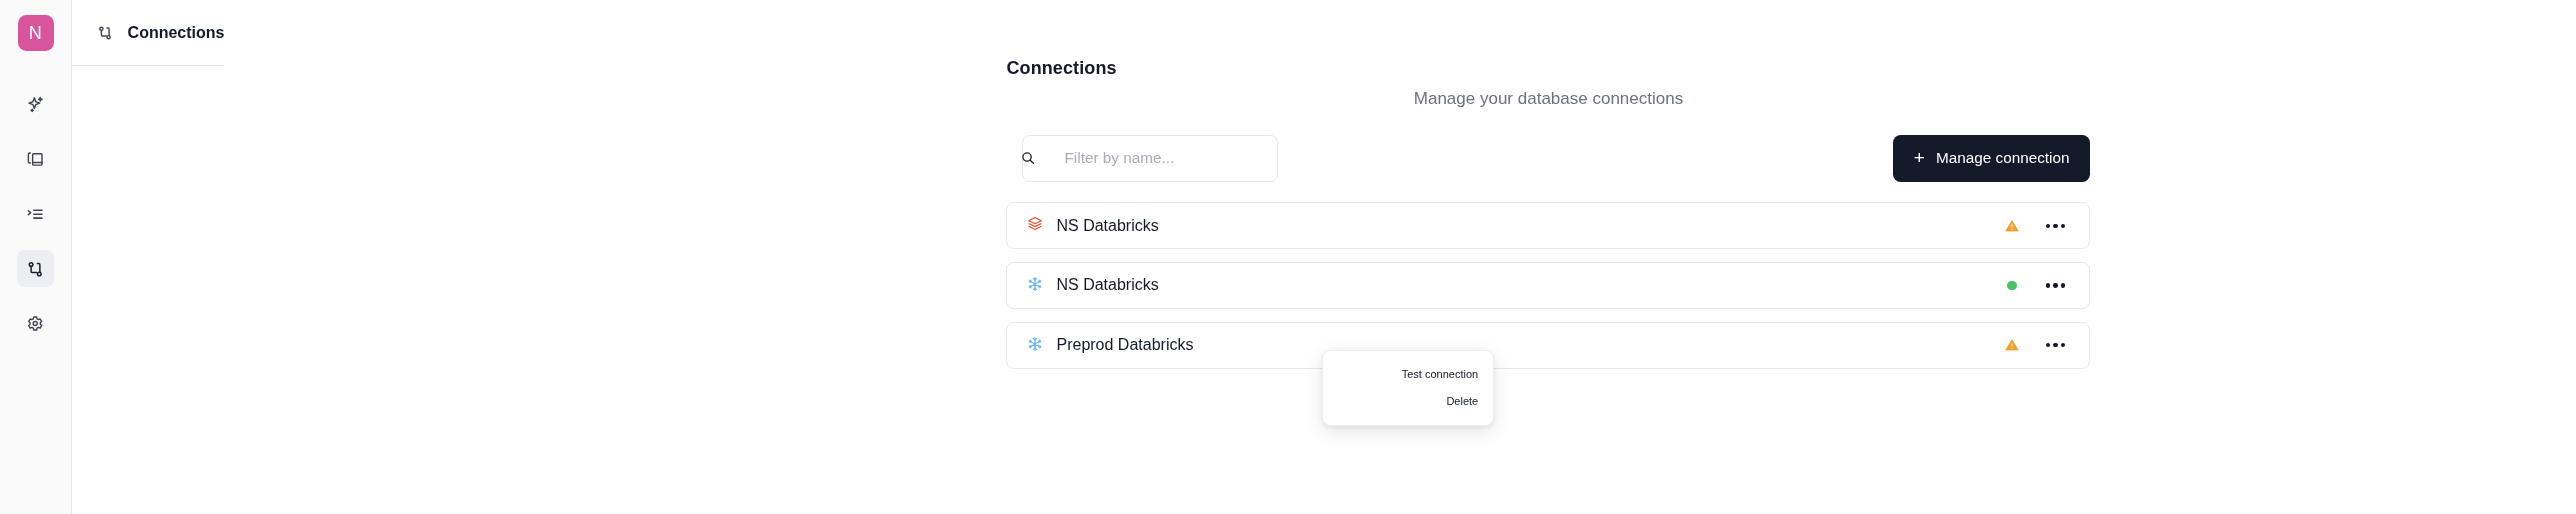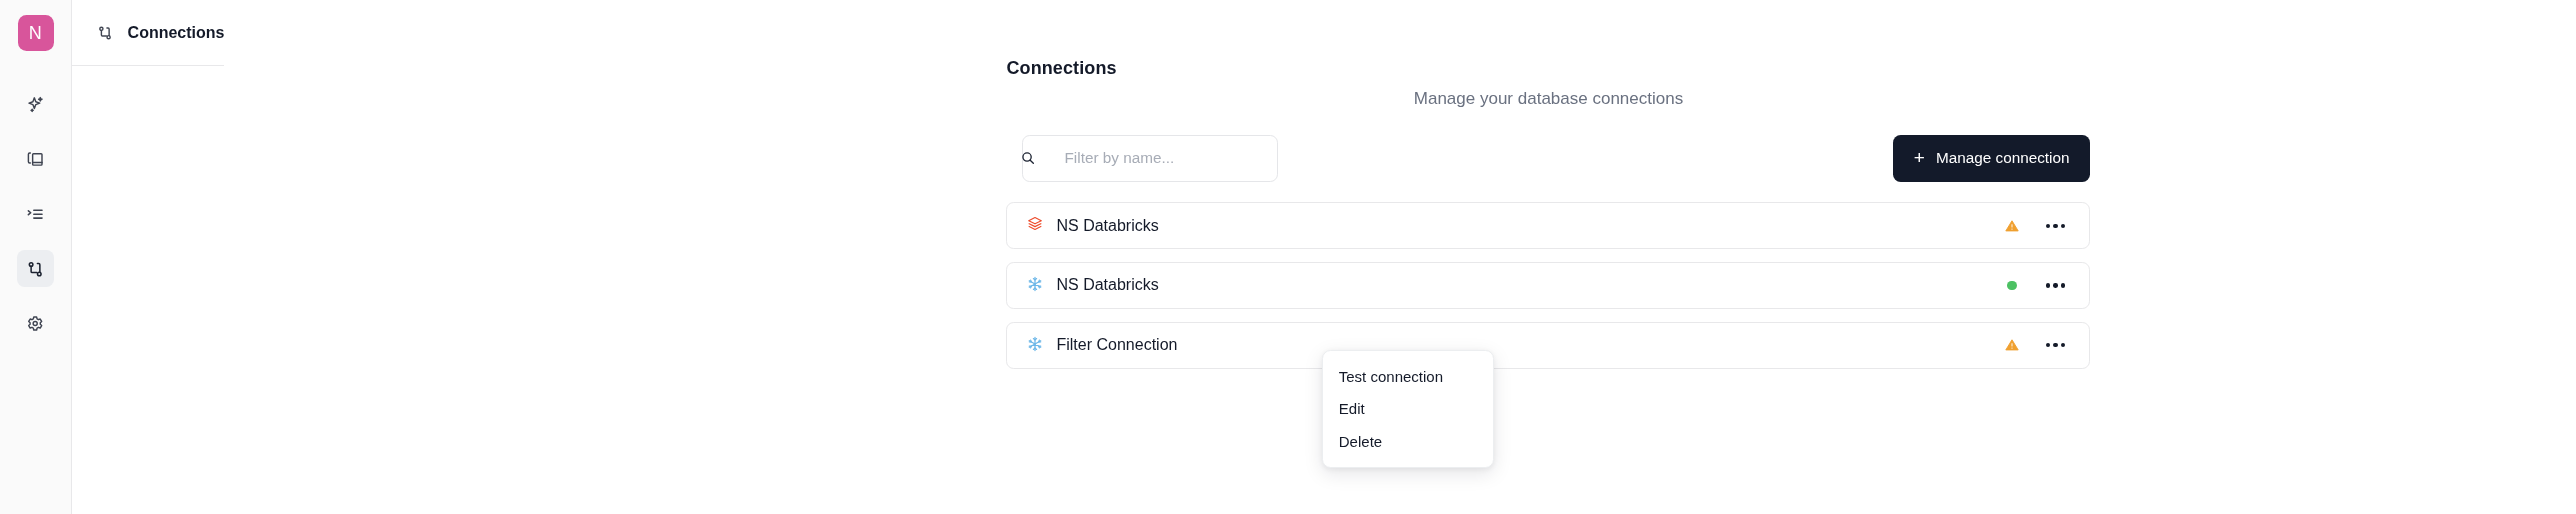--- a/index.html
+++ b/index.html
@@ -177,24 +177,25 @@
     width: 172px;
     background: #ffffff;
     border: 0.9px solid #eceef0;
     border-radius: 8.5px;
     box-shadow: 0 5.1px 19px rgba(16,24,40,.10), 0 1.7px 5.1px rgba(16,24,40,.06);
     padding: 9.4px 0;
     z-index: 40;
   }
   .menu-item {
     padding: 7.7px 15.3px;
-    font-size: 15px;
+    font-size: 11px;
     color: #141a29;
     cursor: pointer;
     white-space: nowrap;
+    text-align: right;
   }
 </style>
 </head>
 <body>
 
 <div class="app">
 
   <aside class="sidebar">
     <div class="logo">
       <span>N</span>
@@ -353,21 +354,21 @@
             <div class="conn-left">
               <span>
                 <svg width="18" height="18" viewBox="0 0 24 24" fill="none" stroke="#6fb8e8" stroke-width="1.7" stroke-linecap="round">
                   <path d="M12 3.2v17.6M4.4 7.6l15.2 8.8M19.6 7.6 4.4 16.4"></path>
                   <path d="M12 6.6 9.9 4.8M12 6.6l2.1-1.8M12 17.4l-2.1 1.8M12 17.4l2.1 1.8"></path>
                   <path d="M7.1 9.4 4.4 9.1M7.1 9.4 6.2 6.8M16.9 14.6l2.7.3M16.9 14.6l.9 2.6"></path>
                   <path d="M16.9 9.4l2.7-.3M16.9 9.4l.9-2.6M7.1 14.6l-2.7.3M7.1 14.6l-.9 2.6"></path>
                   <circle cx="12" cy="12" r="1.5" fill="#6fb8e8" stroke="none"></circle>
                 </svg>
               </span>
-              <span class="conn-name">Filter Connection</span>
+              <span class="conn-name">Preprod Databricks</span>
             </div>
             <div class="conn-right">
               <span class="status-slot">
                 <span class="warn">
                   <svg width="16" height="16" viewBox="0 0 24 24" fill="#f0a030" stroke="#f0a030" stroke-width="1.4" stroke-linejoin="round">
                     <path d="M12 4.2 21.3 19.4H2.7Z"></path>
                     <path d="M12 10v3.6" stroke="#ffffff" stroke-linecap="round"></path>
                     <circle cx="12" cy="16.6" r=".9" fill="#ffffff" stroke="none"></circle>
                   </svg>
                 </span>
@@ -378,20 +379,19 @@
                 <i></i>
               </button>
             </div>
           </div>
 
         </div>
       </div>
 
       <div class="menu">
         <div class="menu-item">Test connection</div>
-        <div class="menu-item">Edit</div>
         <div class="menu-item">Delete</div>
       </div>
 
     </main>
   </div>
 </div>
 
 
 </body></html>

